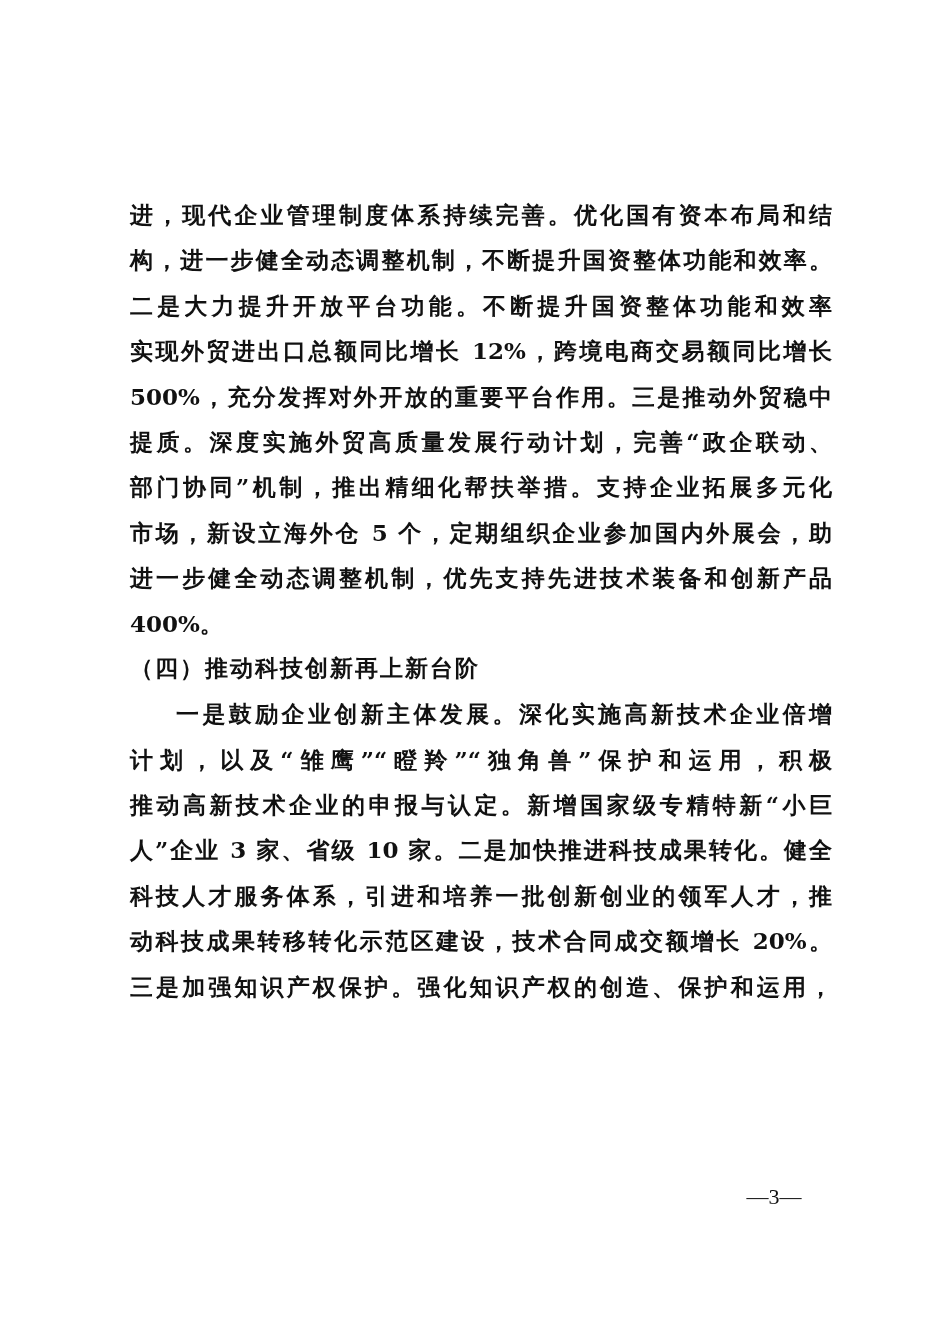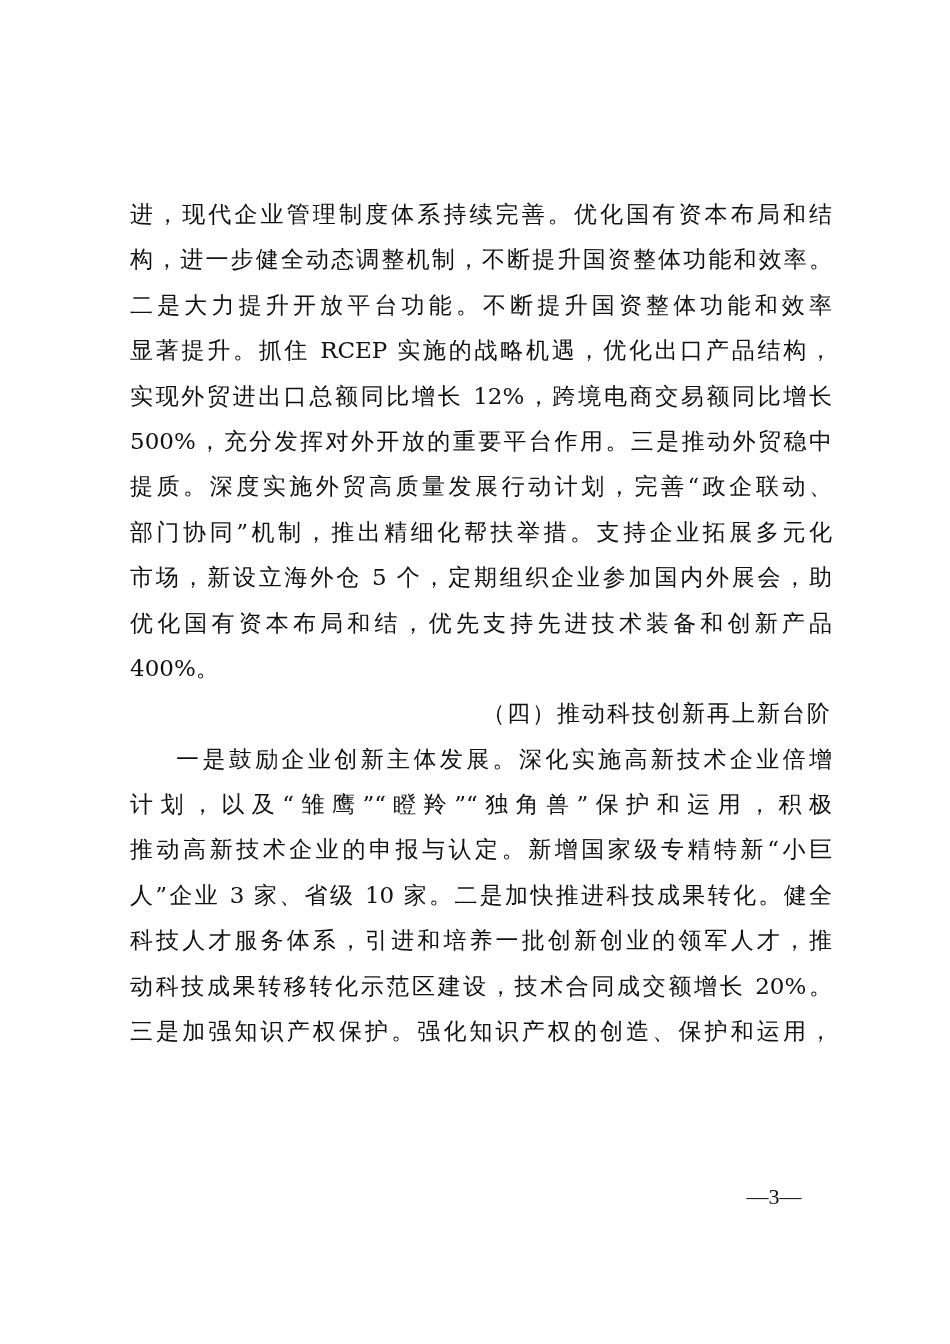--- a/index.html
+++ b/index.html
@@ -4,47 +4,46 @@
 <style>
   html, body { margin:0; padding:0; background:#ffffff; }
   body { width:950px; height:1344px; position:relative; overflow:hidden; }
   .page { position:absolute; left:0; top:0; width:950px; height:1344px; background:#fff; }
   .body-text {
     position:absolute; left:130px; top:192px; width:702px;
     font-family: "DejaVu Serif", "Liberation Serif", serif;
     font-size:23px; line-height:45.4px; color:#111;
     letter-spacing:7.6px;
   }
-  .line { display:block; white-space:nowrap; height:45.4px; }
+  .line { display:block; white-space:nowrap; height:45.4px;font-weight:bold; }
   .line.justify { text-align:justify; text-align-last:justify; letter-spacing:0; }
   .heading {
-    text-align:right; letter-spacing:2px; font-family:"DejaVu Sans", sans-serif; font-size:23px;
+    text-align:left; letter-spacing:2px; font-family:"DejaVu Sans", sans-serif; font-size:23px;
     padding-left:0;
   }
   .indent { padding-left:46px; }
   .page-number {
     position:absolute; left:738px; top:1184px; width:72px; text-align:center;
     font-family:"Liberation Serif", serif; font-size:22px; color:#111;
   }
 </style>
 </head>
 <body>
 
 <div class="page">
   <div class="body-text">
     <span class="line justify">进，现代企业管理制度体系持续完善。优化国有资本布局和结</span>
     <span class="line justify">构，进一步健全动态调整机制，不断提升国资整体功能和效率。</span>
     <span class="line justify">二是大力提升开放平台功能。不断提升国资整体功能和效率</span>
-    <span class="line justify">显著提升。抓住 RCEP 实施的战略机遇，优化出口产品结构，</span>
     <span class="line justify">实现外贸进出口总额同比增长 12%，跨境电商交易额同比增长</span>
     <span class="line justify">500%，充分发挥对外开放的重要平台作用。三是推动外贸稳中</span>
     <span class="line justify">提质。深度实施外贸高质量发展行动计划，完善“政企联动、</span>
     <span class="line justify">部门协同”机制，推出精细化帮扶举措。支持企业拓展多元化</span>
     <span class="line justify">市场，新设立海外仓 5 个，定期组织企业参加国内外展会，助</span>
-    <span class="line justify">优化国有资本布局和结，优先支持先进技术装备和创新产品</span>
+    <span class="line justify">进一步健全动态调整机制，优先支持先进技术装备和创新产品</span>
     <span class="line" style="letter-spacing:0">400%。</span>
 
     <span class="line heading">（四）推动科技创新再上新台阶</span>
 
     <span class="line justify indent">一是鼓励企业创新主体发展。深化实施高新技术企业倍增</span>
     <span class="line justify">计划，以及“雏鹰”“瞪羚”“独角兽”保护和运用，积极</span>
     <span class="line justify">推动高新技术企业的申报与认定。新增国家级专精特新“小巨</span>
     <span class="line justify">人”企业 3 家、省级 10 家。二是加快推进科技成果转化。健全</span>
     <span class="line justify">科技人才服务体系，引进和培养一批创新创业的领军人才，推</span>
     <span class="line justify">动科技成果转移转化示范区建设，技术合同成交额增长 20%。</span>

